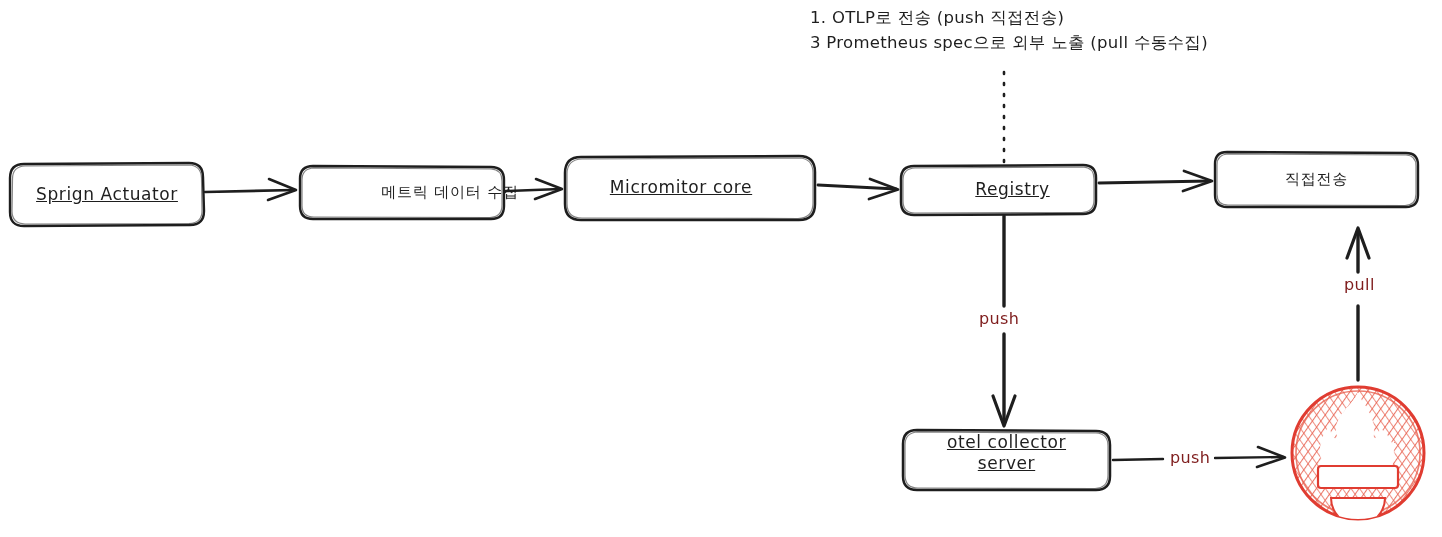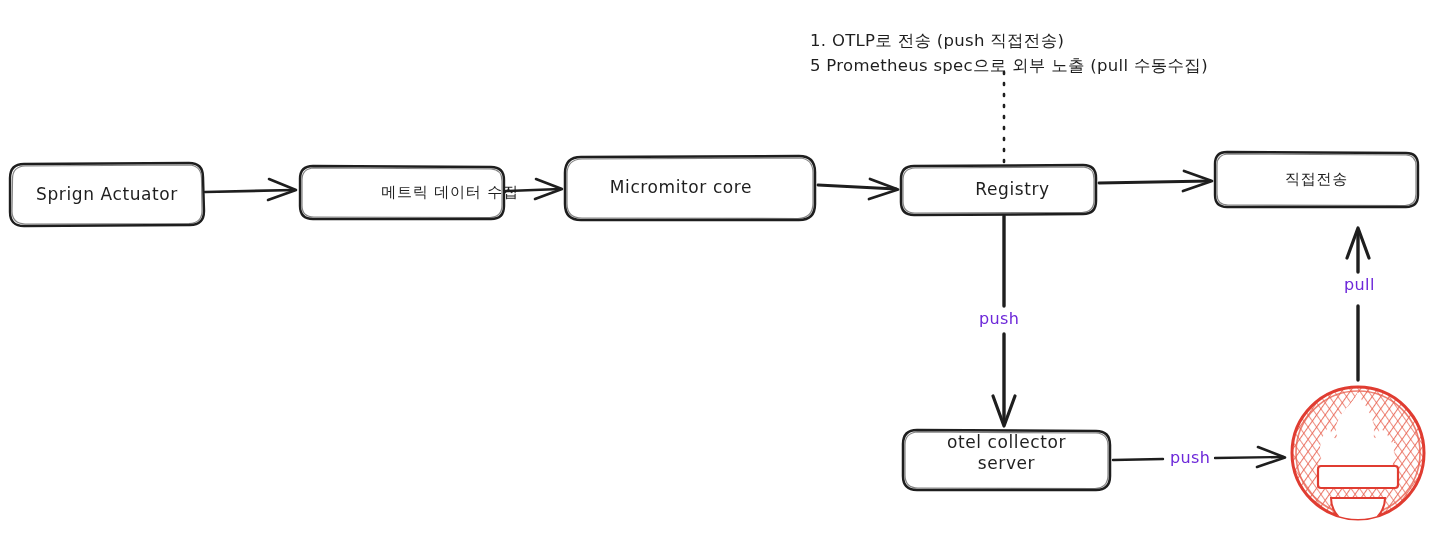--- a/index.html
+++ b/index.html
@@ -38,29 +38,30 @@
     font-family: "DejaVu Sans", sans-serif;
   }
   .node-label {
     display: block;
     white-space: pre-line;
   }
   .latin-label {
     font-family: "DejaVu Sans", sans-serif;
     letter-spacing: 0.6px;
     font-size: 17px;
+    text-decoration: underline;
   }
   .hangul-label {
     font-family: "DejaVu Sans", sans-serif;
     letter-spacing: 0.8px;
     font-size: 15px;
   }
   .edge-label {
     position: absolute;
-    color: #6d28d9;
+    color: #7f1d1d;
     font-size: 16px;
     letter-spacing: 0.4px;
     background: #ffffff;
     padding: 1px 4px;
     z-index: 4;
     white-space: nowrap;
     font-family: "DejaVu Sans", sans-serif;
   }
   .annotation {
     position: absolute;
@@ -184,23 +185,23 @@
                  c -1 7 -4 11 -8 13
                  c 3 -9 2 -20 -4 -30
                  c -4 -8 -9 -13 -10 -18 Z" fill="#ffffff" stroke="#ffffff" stroke-width="1"></path>
         <rect x="1318" y="466" width="80" height="22" rx="3" fill="#ffffff"></rect>
         <rect x="1318" y="466" width="80" height="22" rx="3" fill="none" stroke="#e03c31" stroke-width="2.2"></rect>
         <path d="M1331 498 h54 a14 14 0 0 1 -54 0 Z" fill="#ffffff" stroke="#e03c31" stroke-width="2"></path>
       </g>
     </g>
   </svg>
 
-  <div class="annotation" style="left:810px; top:6px;margin-top:23px;">
+  <div class="annotation" style="left:810px; top:6px;">
     <span class="annotation-line">1. OTLP로  전송  (push 직접전송)</span>
-    <span class="annotation-line">5 Prometheus spec으로 외부 노출 (pull 수동수집)</span>
+    <span class="annotation-line">3 Prometheus spec으로 외부 노출 (pull 수동수집)</span>
   </div>
 
   <div class="node" style="left:10px; top:163px; width:194px; height:63px;">
     <span class="node-label latin-label">Sprign Actuator</span>
   </div>
 
   <div class="node" style="left:300px; top:166px; width:204px; height:53px;margin-left:48px;">
     <span class="node-label hangul-label">메트릭 데이터 수집</span>
   </div>
 

